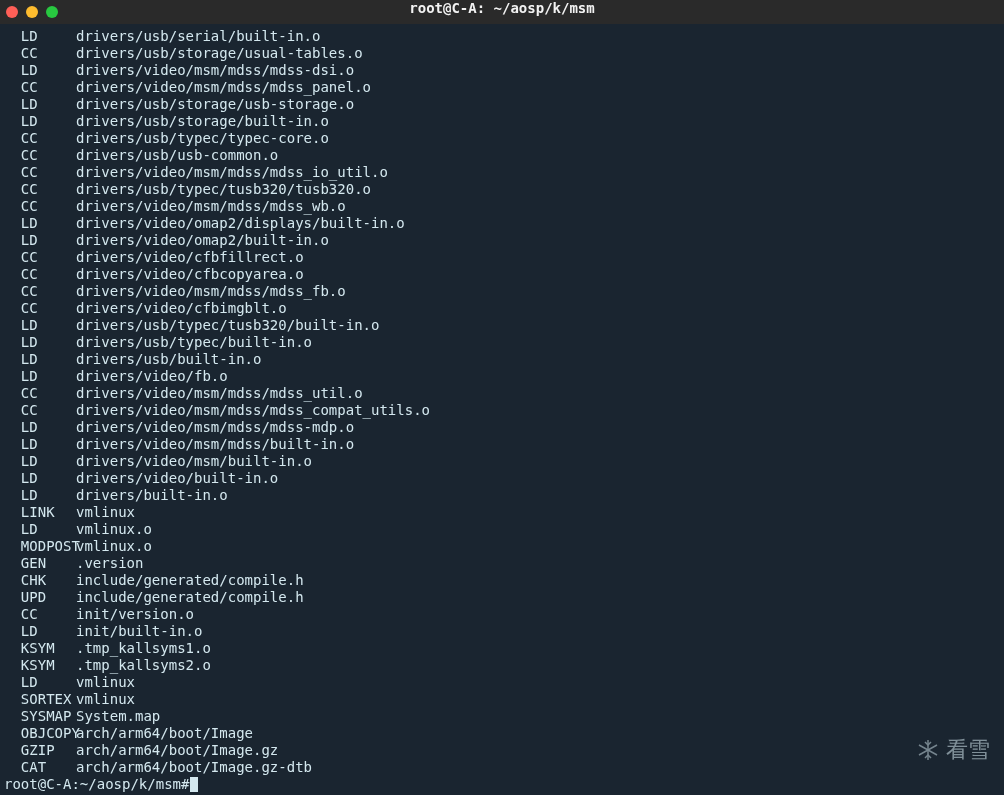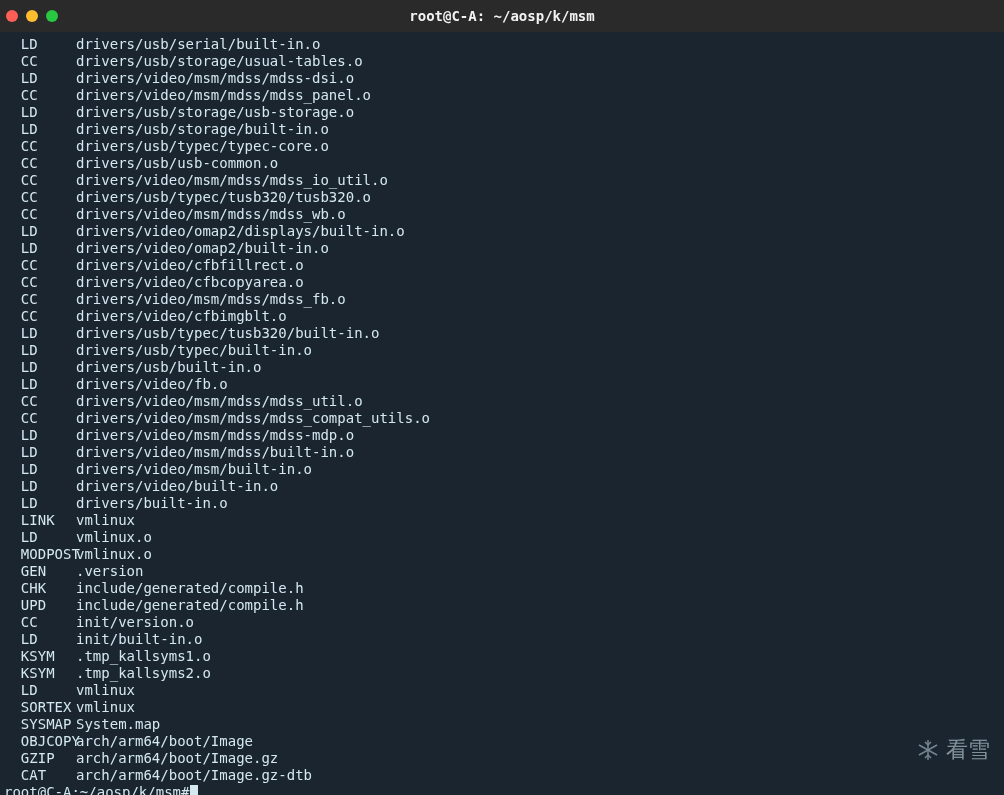--- a/index.html
+++ b/index.html
@@ -6,24 +6,23 @@
   body {
     width:1004px; height:795px;
     background:#1a2530;
     font-family:"DejaVu Sans Mono","Menlo","Consolas",monospace;
     font-size:14px;
     color:#d4e8ef;
     overflow:hidden;
     position:relative;
   }
   .titlebar {
-    height:32px;
+    height:24px;
     background:#2a2a2a;
     display:flex;
-    align-items:center;
     padding:0 6px;
     position:relative;
   }
   .window-buttons {
     display:flex;
     gap:8px;
     align-items:center;
   }
   .win-btn {
     width:12px; height:12px;

